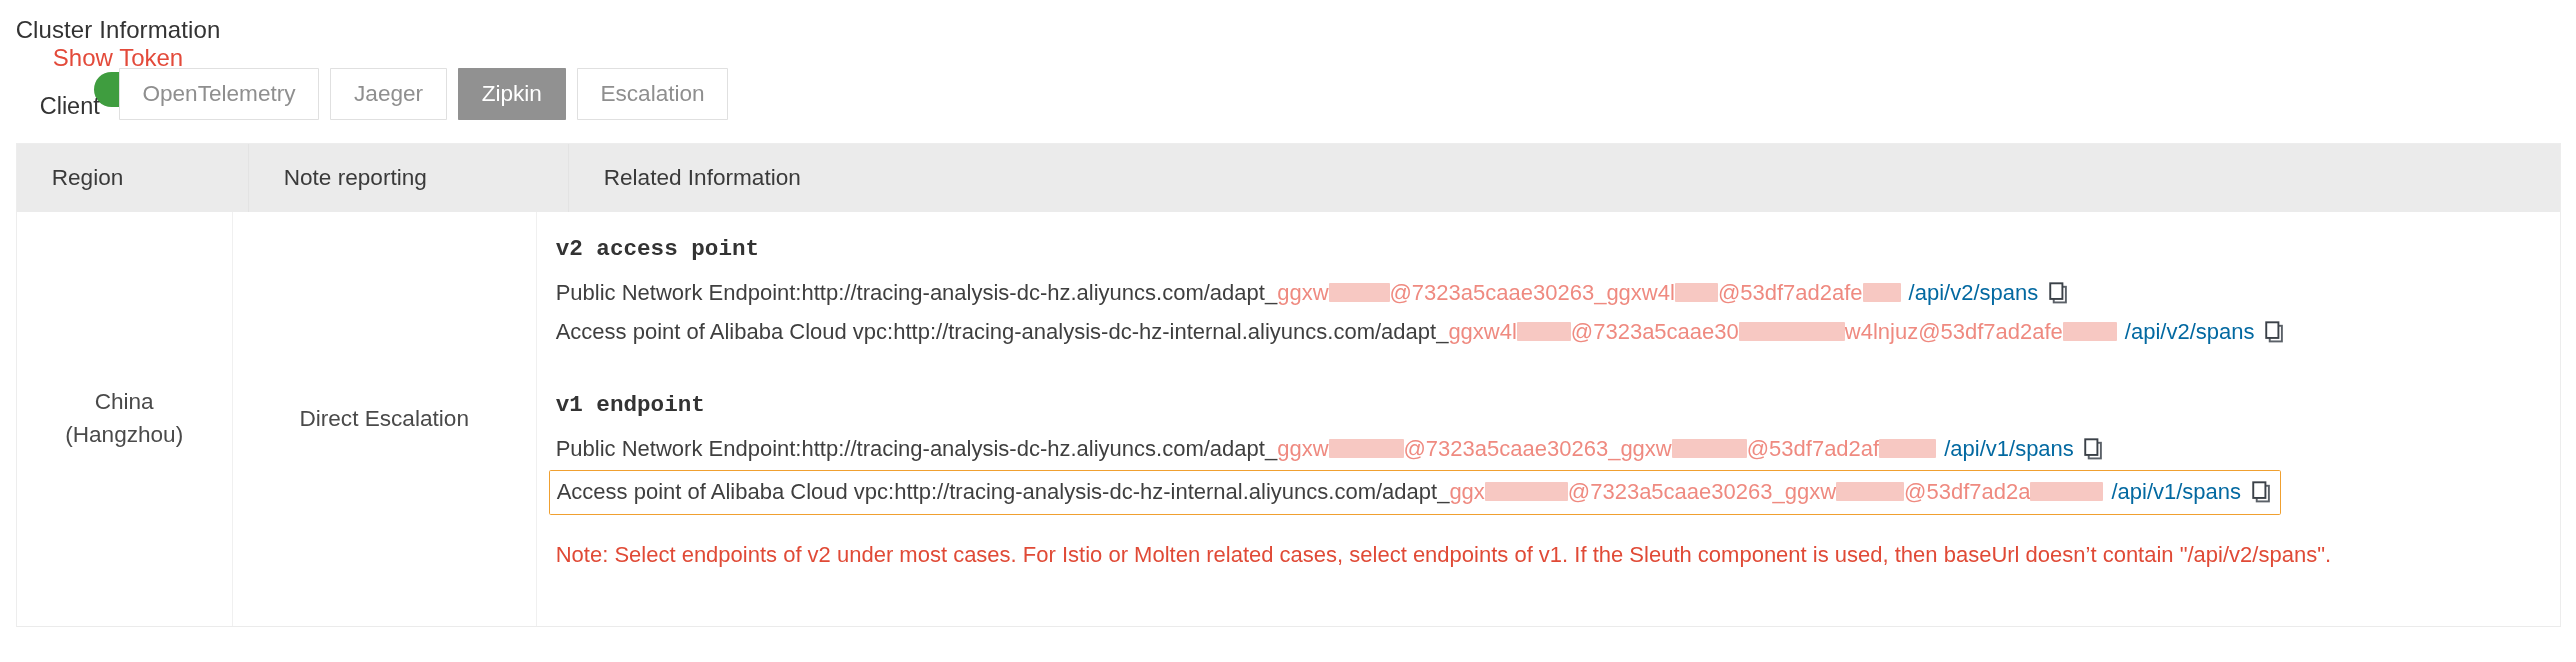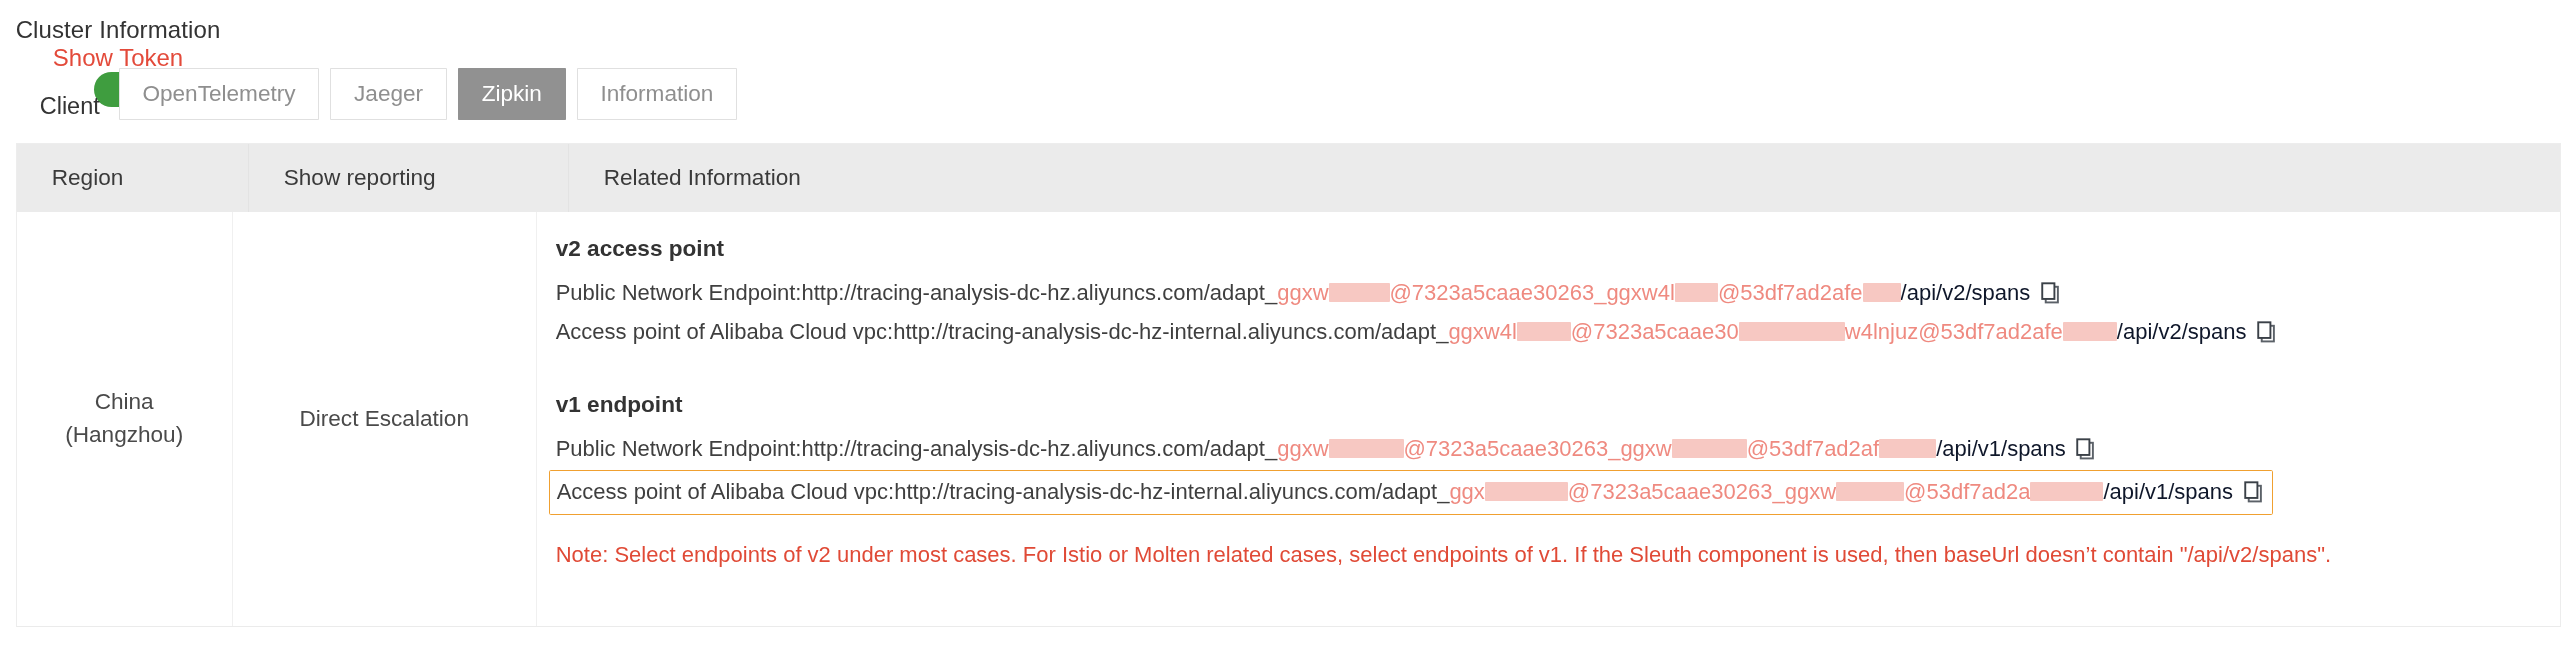--- a/index.html
+++ b/index.html
@@ -138,20 +138,21 @@
     flex-direction: column;
     padding: 24px 19px 17.4px 19px;
   }
 
   
   .grp-title {
     font-size: 22.6px;
     font-weight: bold;
     color: #333333;
     margin: 0 0 12px 0;
+    font-family: Liberation Mono, monospace;
   }
   .grp-title.second { margin-top: 40px; }
 
   .ep-line {
     font-size: 22px;
     color: #3f3f3f;
     line-height: 1.22;
     white-space: nowrap;
     display: flex;
     align-items: center;
@@ -170,21 +171,21 @@
     display: inline-block;
     background: #f6c3bd;
     color: transparent;
     border-radius: 0.9px;
     vertical-align: middle;
     height: 19px;
     position: relative;
     top: -0.9px;
     opacity: .92;
   }
-  .suffix { color: #0f172a; }
+  .suffix { color: #0369a1; margin-left: 8px; }
 
   .copy-ico {
     display: inline-block;
     margin-left: 9.6px;
     flex: 0 0 auto;
     cursor: pointer;
     line-height: 0;
   }
 
   .note {
@@ -207,29 +208,29 @@
       <div class="knob"></div>
     </div>
   </div>
 
   <div class="client-row">
     <span class="client-label">Client</span>
     <div class="seg-group">
       <button class="seg">OpenTelemetry</button>
       <button class="seg">Jaeger</button>
       <button class="seg active">Zipkin</button>
-      <button class="seg">Information</button>
+      <button class="seg">Escalation</button>
     </div>
   </div>
 
   <div class="tbl">
 
     <div class="tbl-head">
       <div class="th col-region">Region</div>
-      <div class="th col-report">Show reporting</div>
+      <div class="th col-report">Note reporting</div>
       <div class="th col-rel">Related Information</div>
     </div>
 
     <div class="tbl-body">
 
       <div class="td td-region col-region">
         <div>
           <div>China</div>
           <div>(Hangzhou)</div>
         </div>

